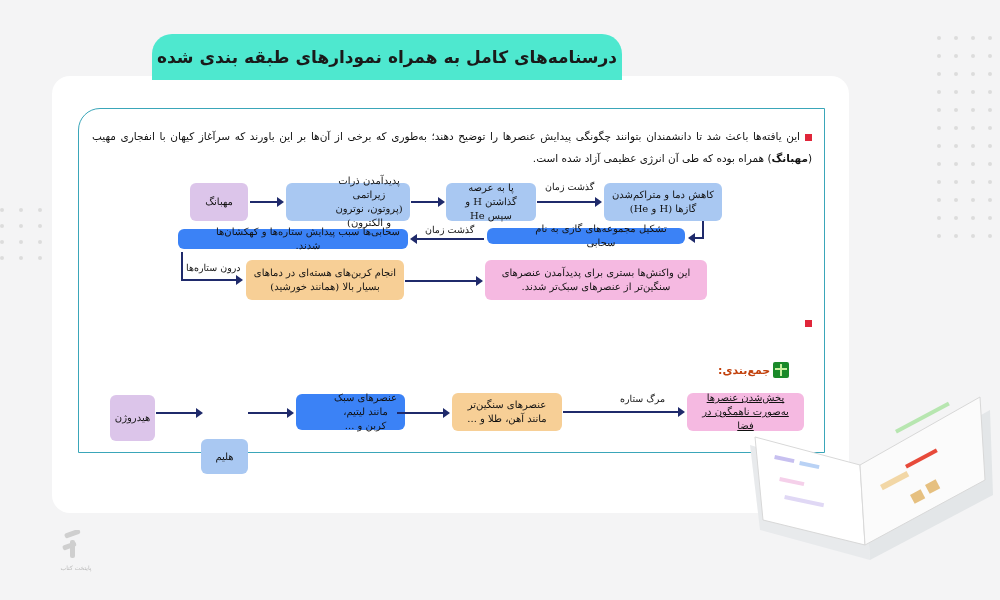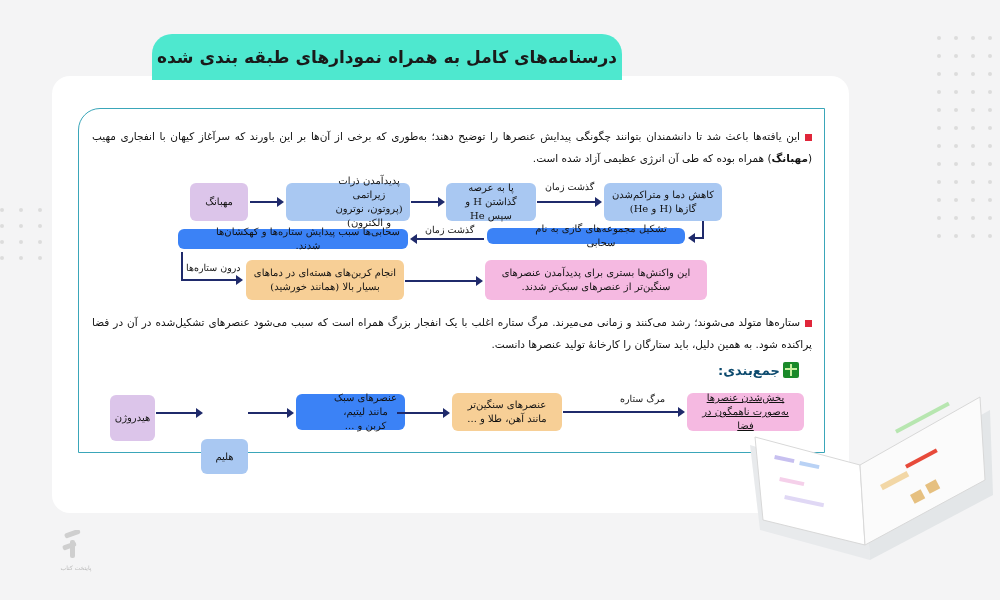--- a/index.html
+++ b/index.html
@@ -67,21 +67,21 @@
     position: absolute; font-family: "DejaVu Serif", serif; font-size: 9.5px; color: #111; direction: rtl; white-space: nowrap;
   }
   .summary-head {
     position: absolute; left: 718px; top: 362px; display: flex; align-items: center; gap: 3px; direction: rtl;
   }
   .summary-head .gift {
     width: 16px; height: 16px; background: #1a8a2a; border-radius: 2px; position: relative;
   }
   .summary-head .gift::before { content: ""; position: absolute; left: 7px; top: 2px; width: 2px; height: 12px; background: #c8f0a0; }
   .summary-head .gift::after { content: ""; position: absolute; left: 2px; top: 6px; width: 12px; height: 2px; background: #c8f0a0; }
-  .summary-head span.t { font-weight: bold; color: #0c4a6e; font-size: 13px; }
+  .summary-head span.t { font-weight: bold; color: #c2410c; font-size: 11px; }
 
   .book {
     position: absolute; left: 745px; top: 385px; width: 250px; height: 175px;
   }
   .logo { position: absolute; left: 56px; top: 530px; width: 40px; height: 45px; }
   .logo .t { position: absolute; top: 34px; left: 0; width: 40px; font-size: 6px; color: #bbb; text-align: center; direction: rtl; }
 </style>
 </head>
 <body>
 
@@ -179,21 +179,21 @@
 <div class="box green" style="left:178px;top:229px;width:230px;height:20px;">سحابی‌ها سبب پیدایش ستاره‌ها و کهکشان‌ها شدند.</div>
 
 <div class="vline" style="left:181px;top:252px;height:28px;"></div>
 <div class="arrow right" style="left:181px;top:279px;width:60px;"></div>
 <div class="alabel" style="left:186px;top:262px;">درون ستاره‌ها</div>
 <div class="box orange" style="left:246px;top:260px;width:158px;height:40px;">انجام کربن‌های هسته‌ای در دماهای بسیار بالا (همانند خورشید)</div>
 <div class="arrow right" style="left:405px;top:280px;width:76px;"></div>
 <div class="box pink" style="left:485px;top:260px;width:222px;height:40px;">این واکنش‌ها بستری برای پدیدآمدن عنصرهای سنگین‌تر از عنصرهای سبک‌تر شدند.</div>
 
 <p class="para p2">
-  <span class="bullet"></span><span>ستاره‌ها متولد می‌شوند؛ رشد می‌کنند و زمانی می‌میرند. مرگ ستاره اغلب با یک انفجار بزرگ همراه است که سبب می‌شود عنصرهای تشکیل‌شده در آن در فضا پراکنده شود. به همین دلیل، باید ستارگان را کارخانهٔ تولید عنصرها دانست.</span>
+  <span class="bullet"></span>
 </p>
 
 <div class="summary-head">
   <span class="gift"></span>
   <span class="t">جمع‌بندی:</span>
 </div>
 
 <div class="box purple" style="left:110px;top:395px;width:45px;height:46px;">هیدروژن</div>
 <div class="arrow right" style="left:156px;top:412px;width:45px;"></div>
 <div class="box blue" style="left:201px;top:395px;width:47px;height:35px;margin-top:44px;">هلیم</div>

